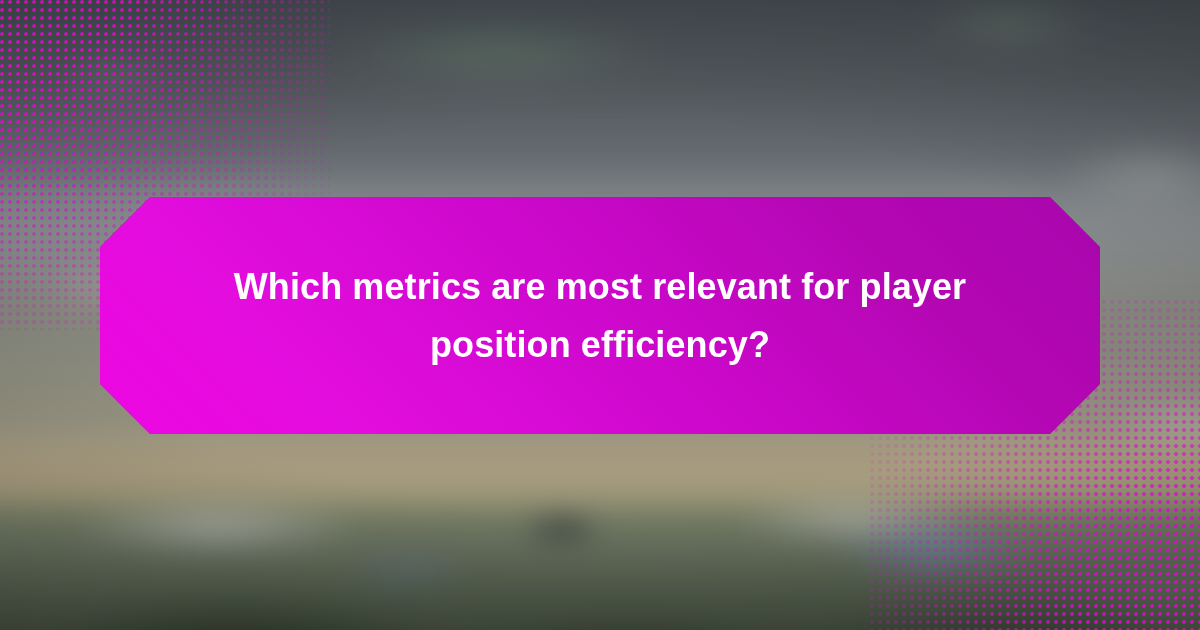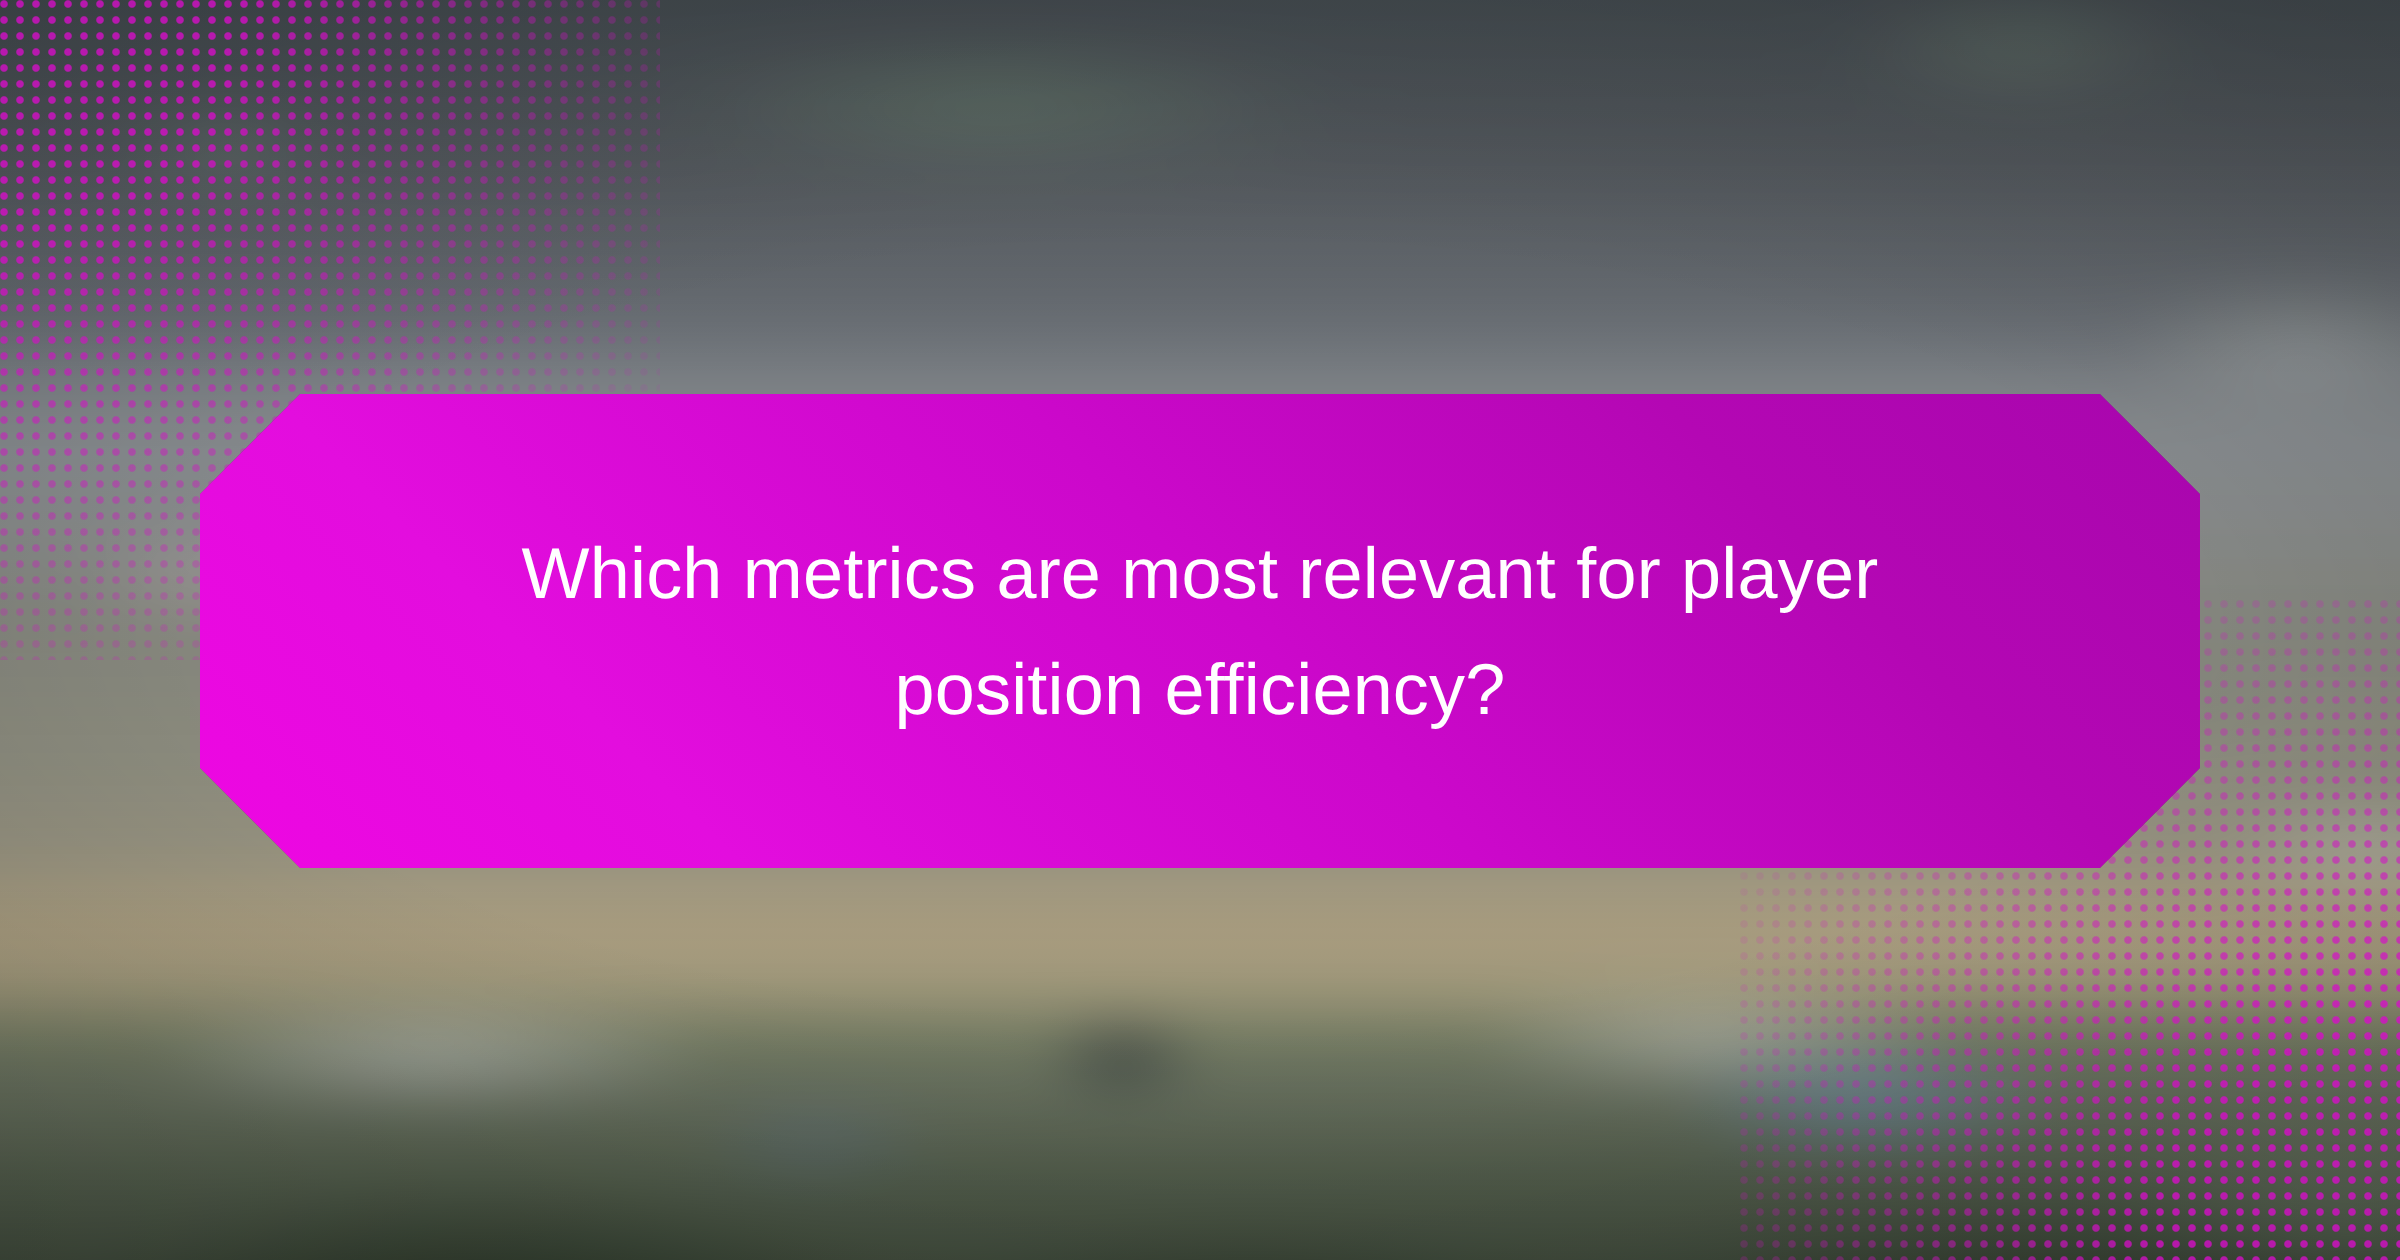--- a/index.html
+++ b/index.html
@@ -129,21 +129,21 @@
                       50px 100%, 0 calc(100% - 50px), 0 50px);
     background:linear-gradient(45deg, #ee06e2 0%, #e30dde 22%, #cc08cb 52%, #b407b4 78%, #a806ad 100%);
   }
 
   .headline{
     margin:0;
     width:760px;
     text-align:center;
     color:#ffffff;
     font-size:36px;
-    font-weight:400;
+    font-weight:700;
     line-height:58px;
     letter-spacing:.1px;
     white-space:pre-line;
   }
 </style>
 </head>
 <body>
 
 <div id="card">
 

